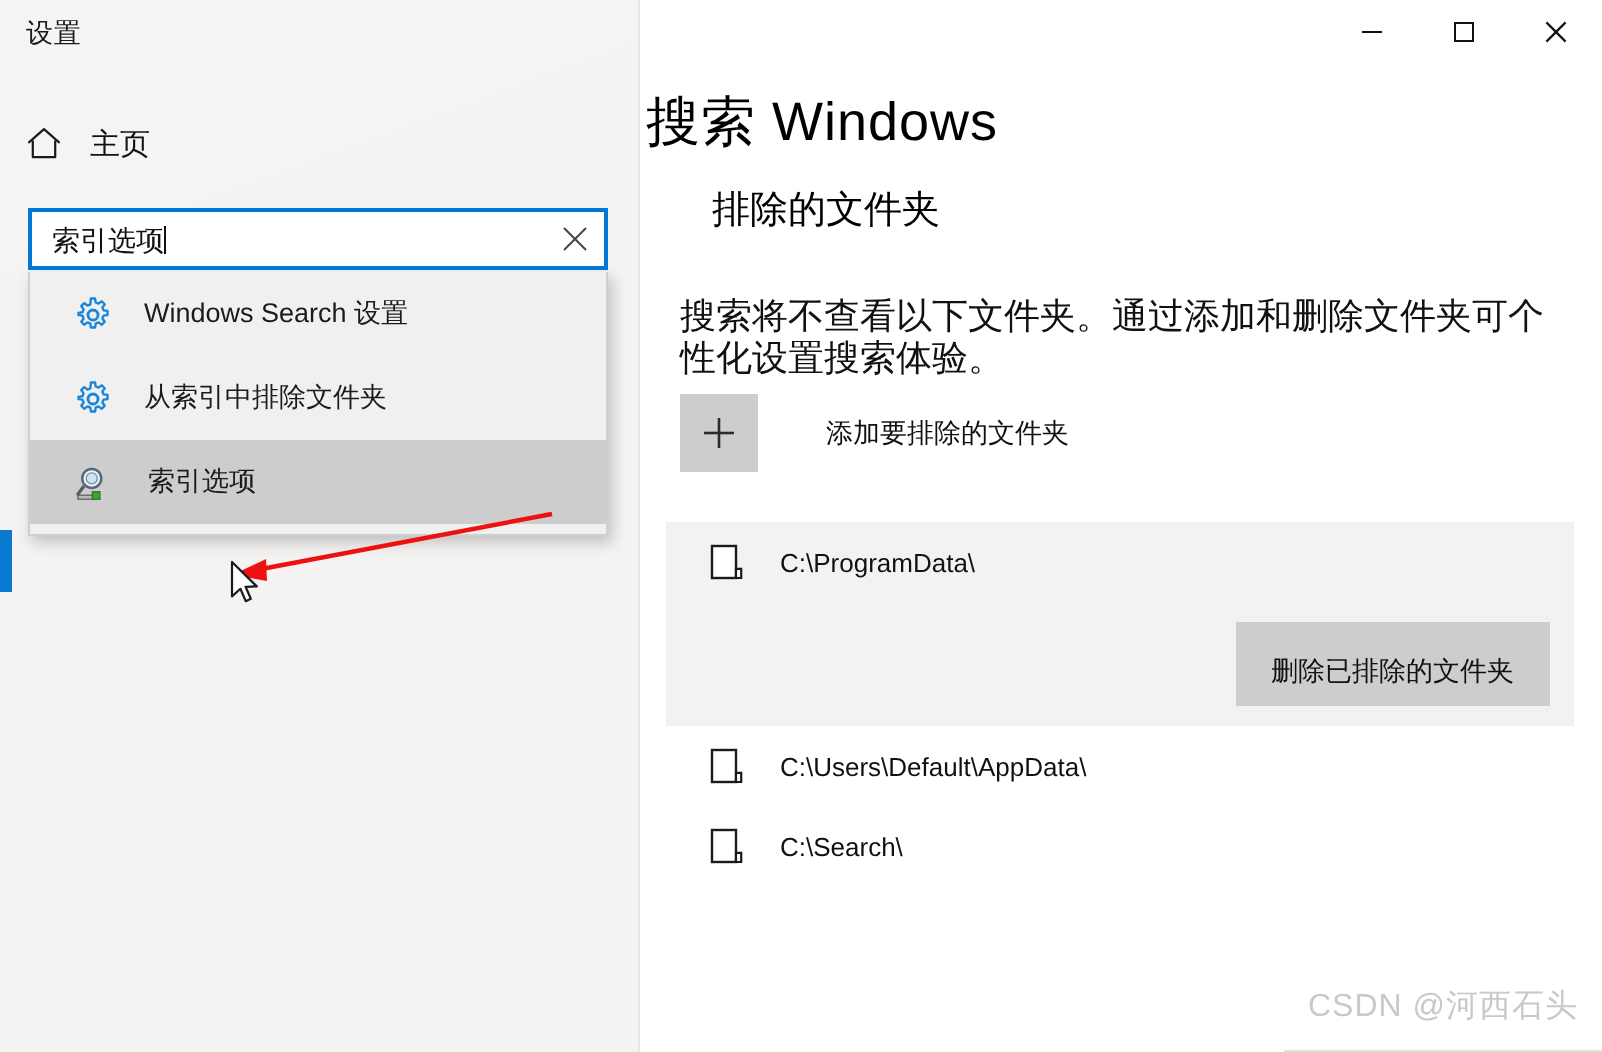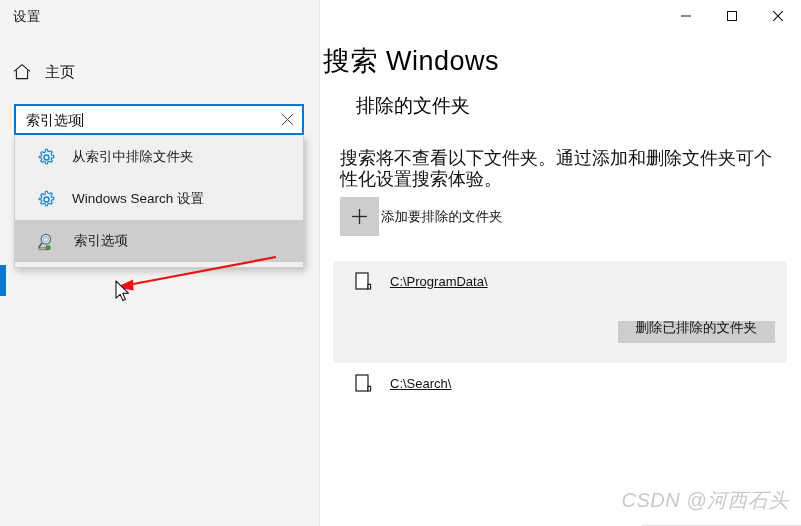--- a/index.html
+++ b/index.html
@@ -203,21 +203,21 @@
     font-size: 18px;
     line-height: 21px;
     color: #111;
   }
   .add-row {
     position: absolute;
     left: 19px;
     top: 197px;
     display: flex;
     align-items: center;
-    gap: 2px;
+    gap: 34px;
   }
   .add-btn {
     width: 39px;
     height: 39px;
     background: #cdcdcd;
     display: flex;
     align-items: center;
     justify-content: center;
     cursor: default;
   }
@@ -240,44 +240,43 @@
     height: 40px;
     padding-left: 22px;
     box-sizing: border-box;
     cursor: default;
   }
   .folder-item .path {
     font-size: 13px;
     color: #111;
     margin-left: 18px;
     white-space: nowrap;
-    text-decoration: underline;
   }
   .folder-icon { width: 17px; height: 19px; display: block; flex: none; }
 
   .expanded {
     background: #f2f2f2;
   }
   .expanded .action-row {
     height: 62px;
     display: flex;
     align-items: center;
     justify-content: flex-end;
     padding-right: 12px;
     box-sizing: border-box;
   }
   .remove-btn {
     background: #cdcdcd;
     color: #111;
     font-size: 13.5px;
-    padding: 0 18px 9px;
+    padding: 20px 18px 9px;
     border: none;
     line-height: 1;
     cursor: default;
-    font-family: Liberation Sans, sans-serif;
+    font-family: Liberation Mono, monospace;
   }
 
   
   .arrow-svg {
     position: absolute;
     left: 0; top: 0;
     width: 801px; height: 526px;
     pointer-events: none;
     z-index: 20;
   }
@@ -290,26 +289,25 @@
     width: 16px;
     height: 24px;
     z-index: 21;
   }
 
   
   .watermark {
     position: absolute;
     right: 12px;
     bottom: 12px;
-    font-size: 20px;
+    font-size: 16px;
     color: #c9c9c9;
     letter-spacing: 0.5px;
     z-index: 3;
     user-select: none;
-    font-style: italic;
   }
   .bottom-rule {
     position: absolute;
     left: 321px;
     bottom: 0;
     width: 480px;
     height: 1px;
     background: #e0e0e0;
   }
 </style>
@@ -361,29 +359,29 @@
       </div>
     </div>
 
     <div class="suggest">
 
       <div class="suggest-item">
         <svg class="gear-icon" viewBox="0 0 20 20">
           <path d="M10 6.6a3.4 3.4 0 1 0 0 6.8 3.4 3.4 0 0 0 0-6.8zm0 1.5a1.9 1.9 0 1 1 0 3.8 1.9 1.9 0 0 1 0-3.8z" fill="#1a86d8"></path>
           <path d="M8.9 1.3h2.2l.3 2.1 1.5.62 1.72-1.25 1.56 1.56-1.25 1.72.62 1.5 2.1.3v2.2l-2.1.3-.62 1.5 1.25 1.72-1.56 1.56-1.72-1.25-1.5.62-.3 2.1H8.9l-.3-2.1-1.5-.62-1.72 1.25-1.56-1.56 1.25-1.72-.62-1.5-2.1-.3V8.85l2.1-.3.62-1.5L3.82 5.33l1.56-1.56L7.1 5.02l1.5-.62z" fill="none" stroke="#1a86d8" stroke-width="1.25" stroke-linejoin="round"></path>
         </svg>
-        <span class="label">从索引中排除文件夹</span>
+        <span class="label">Windows Search 设置</span>
       </div>
 
       <div class="suggest-item">
         <svg class="gear-icon" viewBox="0 0 20 20">
           <path d="M10 6.6a3.4 3.4 0 1 0 0 6.8 3.4 3.4 0 0 0 0-6.8zm0 1.5a1.9 1.9 0 1 1 0 3.8 1.9 1.9 0 0 1 0-3.8z" fill="#1a86d8"></path>
           <path d="M8.9 1.3h2.2l.3 2.1 1.5.62 1.72-1.25 1.56 1.56-1.25 1.72.62 1.5 2.1.3v2.2l-2.1.3-.62 1.5 1.25 1.72-1.56 1.56-1.72-1.25-1.5.62-.3 2.1H8.9l-.3-2.1-1.5-.62-1.72 1.25-1.56-1.56 1.25-1.72-.62-1.5-2.1-.3V8.85l2.1-.3.62-1.5L3.82 5.33l1.56-1.56L7.1 5.02l1.5-.62z" fill="none" stroke="#1a86d8" stroke-width="1.25" stroke-linejoin="round"></path>
         </svg>
-        <span class="label">Windows Search 设置</span>
+        <span class="label">从索引中排除文件夹</span>
       </div>
 
 
       <div class="suggest-item selected">
         <svg class="idx-icon" viewBox="0 0 22 20">
           <path d="M2 16.5 L12 16.5 L12 18.6 L2 18.6 Z" fill="#b9b9b9" stroke="#6e6e6e" stroke-width="0.8"></path>
           <circle cx="9.3" cy="7.6" r="5" fill="#e9f3fb" stroke="#56687a" stroke-width="1.3"></circle>
           <circle cx="9.3" cy="7.6" r="2.9" fill="#cfe3f3" stroke="#7f939f" stroke-width="0.7"></circle>
           <line x1="5.2" y1="11.6" x2="1.6" y2="16.4" stroke="#5a5a5a" stroke-width="1.7"></line>
           <rect x="9.6" y="14.6" width="4" height="4" fill="#3aa63a" stroke="#2c7a2c" stroke-width="0.7"></rect>
@@ -422,26 +420,33 @@
           </svg>
           <span class="path">C:\ProgramData\</span>
         </div>
         <div class="action-row">
           <button class="remove-btn">删除已排除的文件夹</button>
         </div>
       </div>
 
 
 
-
       <div class="folder-item">
         <svg class="folder-icon" viewBox="0 0 17 19">
           <rect x="1" y="1" width="12" height="16" fill="#fff" stroke="#1a1a1a" stroke-width="1.2"></rect>
           <path d="M13 12.4 L15.6 12.4 L15.6 17 L13 17 Z" fill="#fff" stroke="#1a1a1a" stroke-width="1.1"></path>
         </svg>
+        <span class="path">C:\Users\Default\AppData\</span>
+      </div>
+
+      <div class="folder-item">
+        <svg class="folder-icon" viewBox="0 0 17 19">
+          <rect x="1" y="1" width="12" height="16" fill="#fff" stroke="#1a1a1a" stroke-width="1.2"></rect>
+          <path d="M13 12.4 L15.6 12.4 L15.6 17 L13 17 Z" fill="#fff" stroke="#1a1a1a" stroke-width="1.1"></path>
+        </svg>
         <span class="path">C:\Search\</span>
       </div>
 
     </div>
 
     <div class="bottom-rule"></div>
   </div>
 
   <div class="watermark">CSDN @河西石头</div>
 

